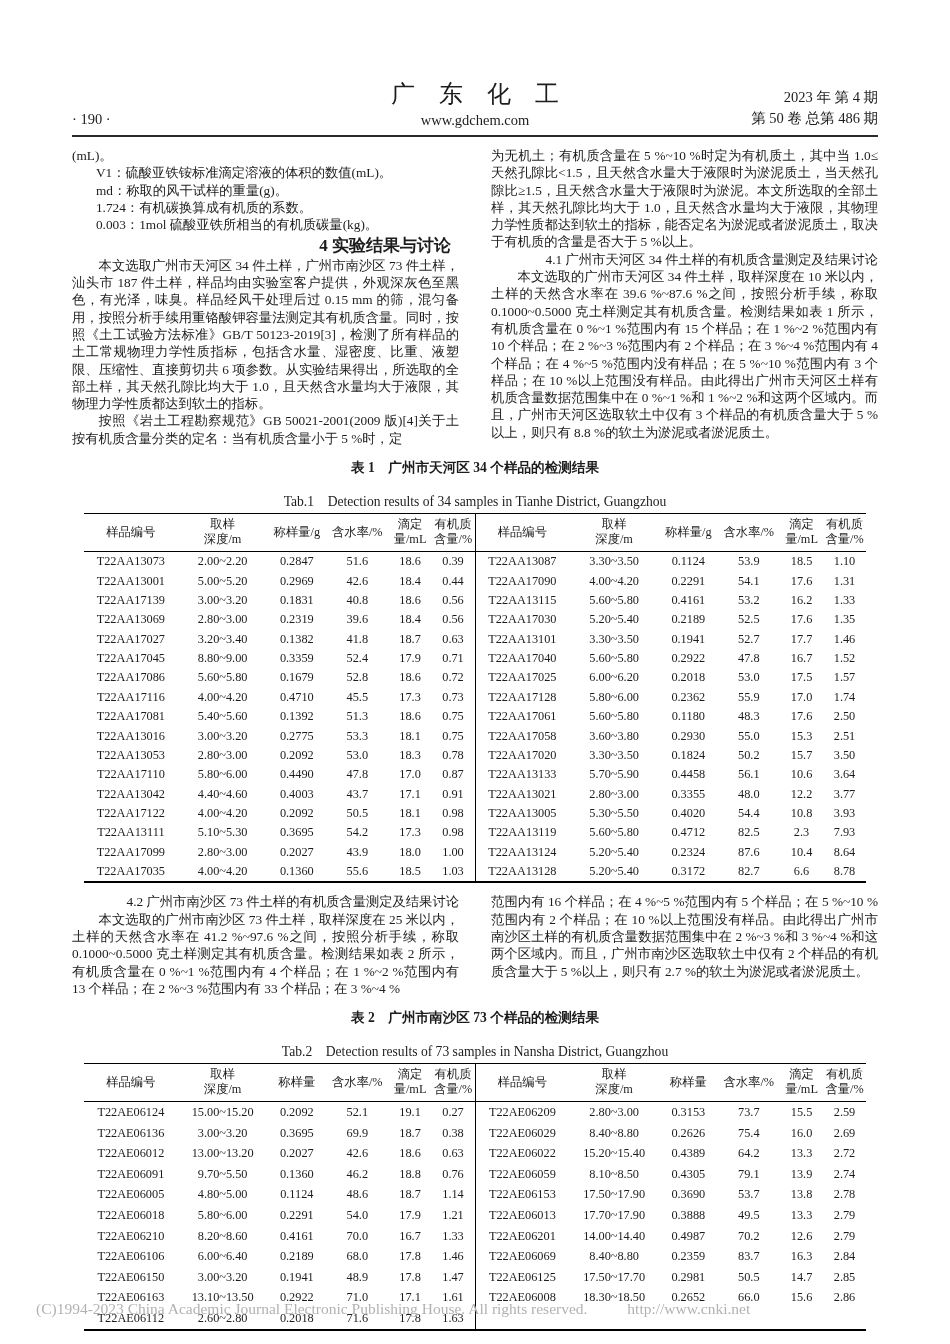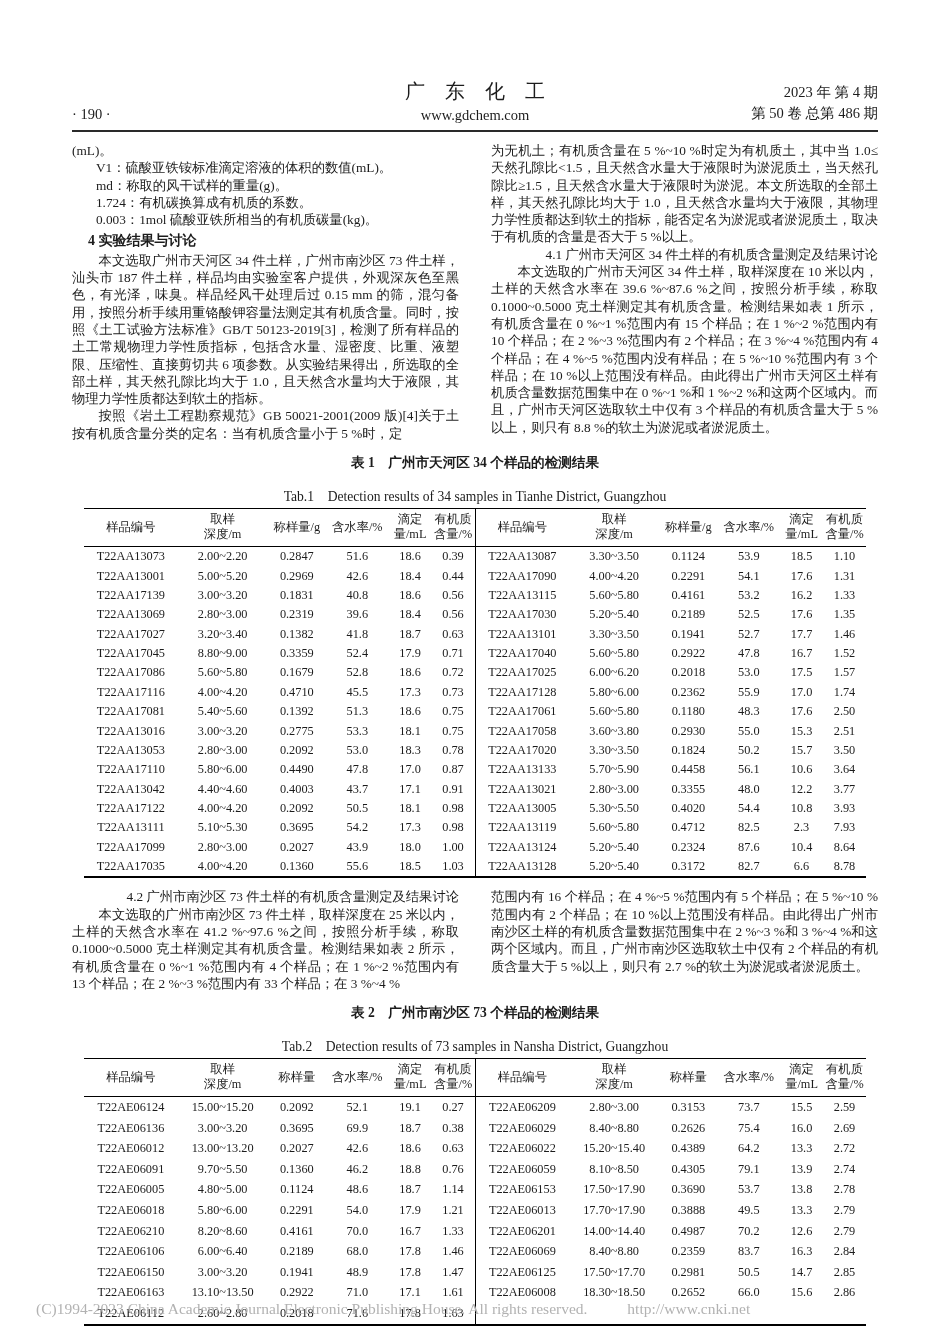--- a/index.html
+++ b/index.html
@@ -7,30 +7,30 @@
   .page {
     position:relative; width:950px; height:1344px; margin:0 auto;
     background:#fff; color:#1c1c1c; overflow:hidden;
     font-family:"Liberation Serif","DejaVu Serif",serif;
   }
   .content { padding:0 72px; }
   
   .hdr { display:flex; align-items:flex-end; padding-top:78px; }
   .hdr-left  { width:190px; font-size:14.5px; padding-bottom:1px; }
   .hdr-center{ flex:1; text-align:center; }
-  .journal-title { font-size:20px; }
+  .journal-title { font-size:24px; }
   .journal-url   { font-size:14.5px; margin-top:2px; }
   .hdr-right { width:190px; text-align:right; font-size:14.5px; line-height:1.45; }
   .hdr-rule { border-top:2px solid #2a2a2a; margin-top:6px; }
   
   .cols { display:flex; gap:32px; margin-top:10px; }
   .col { flex:1; font-size:13.3px; line-height:17.3px; text-align:justify; }
   .p-indent { text-indent:2em; }
   .def-line { padding-left:1.8em; }
-  .h-main { font-size:14px; font-weight:700; margin:4px 16px 2px; text-align:left; text-indent:0; }
+  .h-main { font-size:17px; font-weight:700; margin:4px 8px 2px; text-align:right; text-indent:0; }
   .h-sub  { font-weight:400; text-align:right; text-indent:0; }
   
   .tbl-title { text-align:center; margin-top:12px; line-height:17.5px; }
   .tbl-title-zh { font-weight:700; font-size:13.6px; }
   .tbl-title-en { font-size:13.6px;margin-top:16px; }
   .tbl-wrap {
     margin:3px 12px 0; display:flex;
     border-top:1.5px solid #000; border-bottom:2.5px solid #000;
   }
   .tbl-half { flex:1; }

